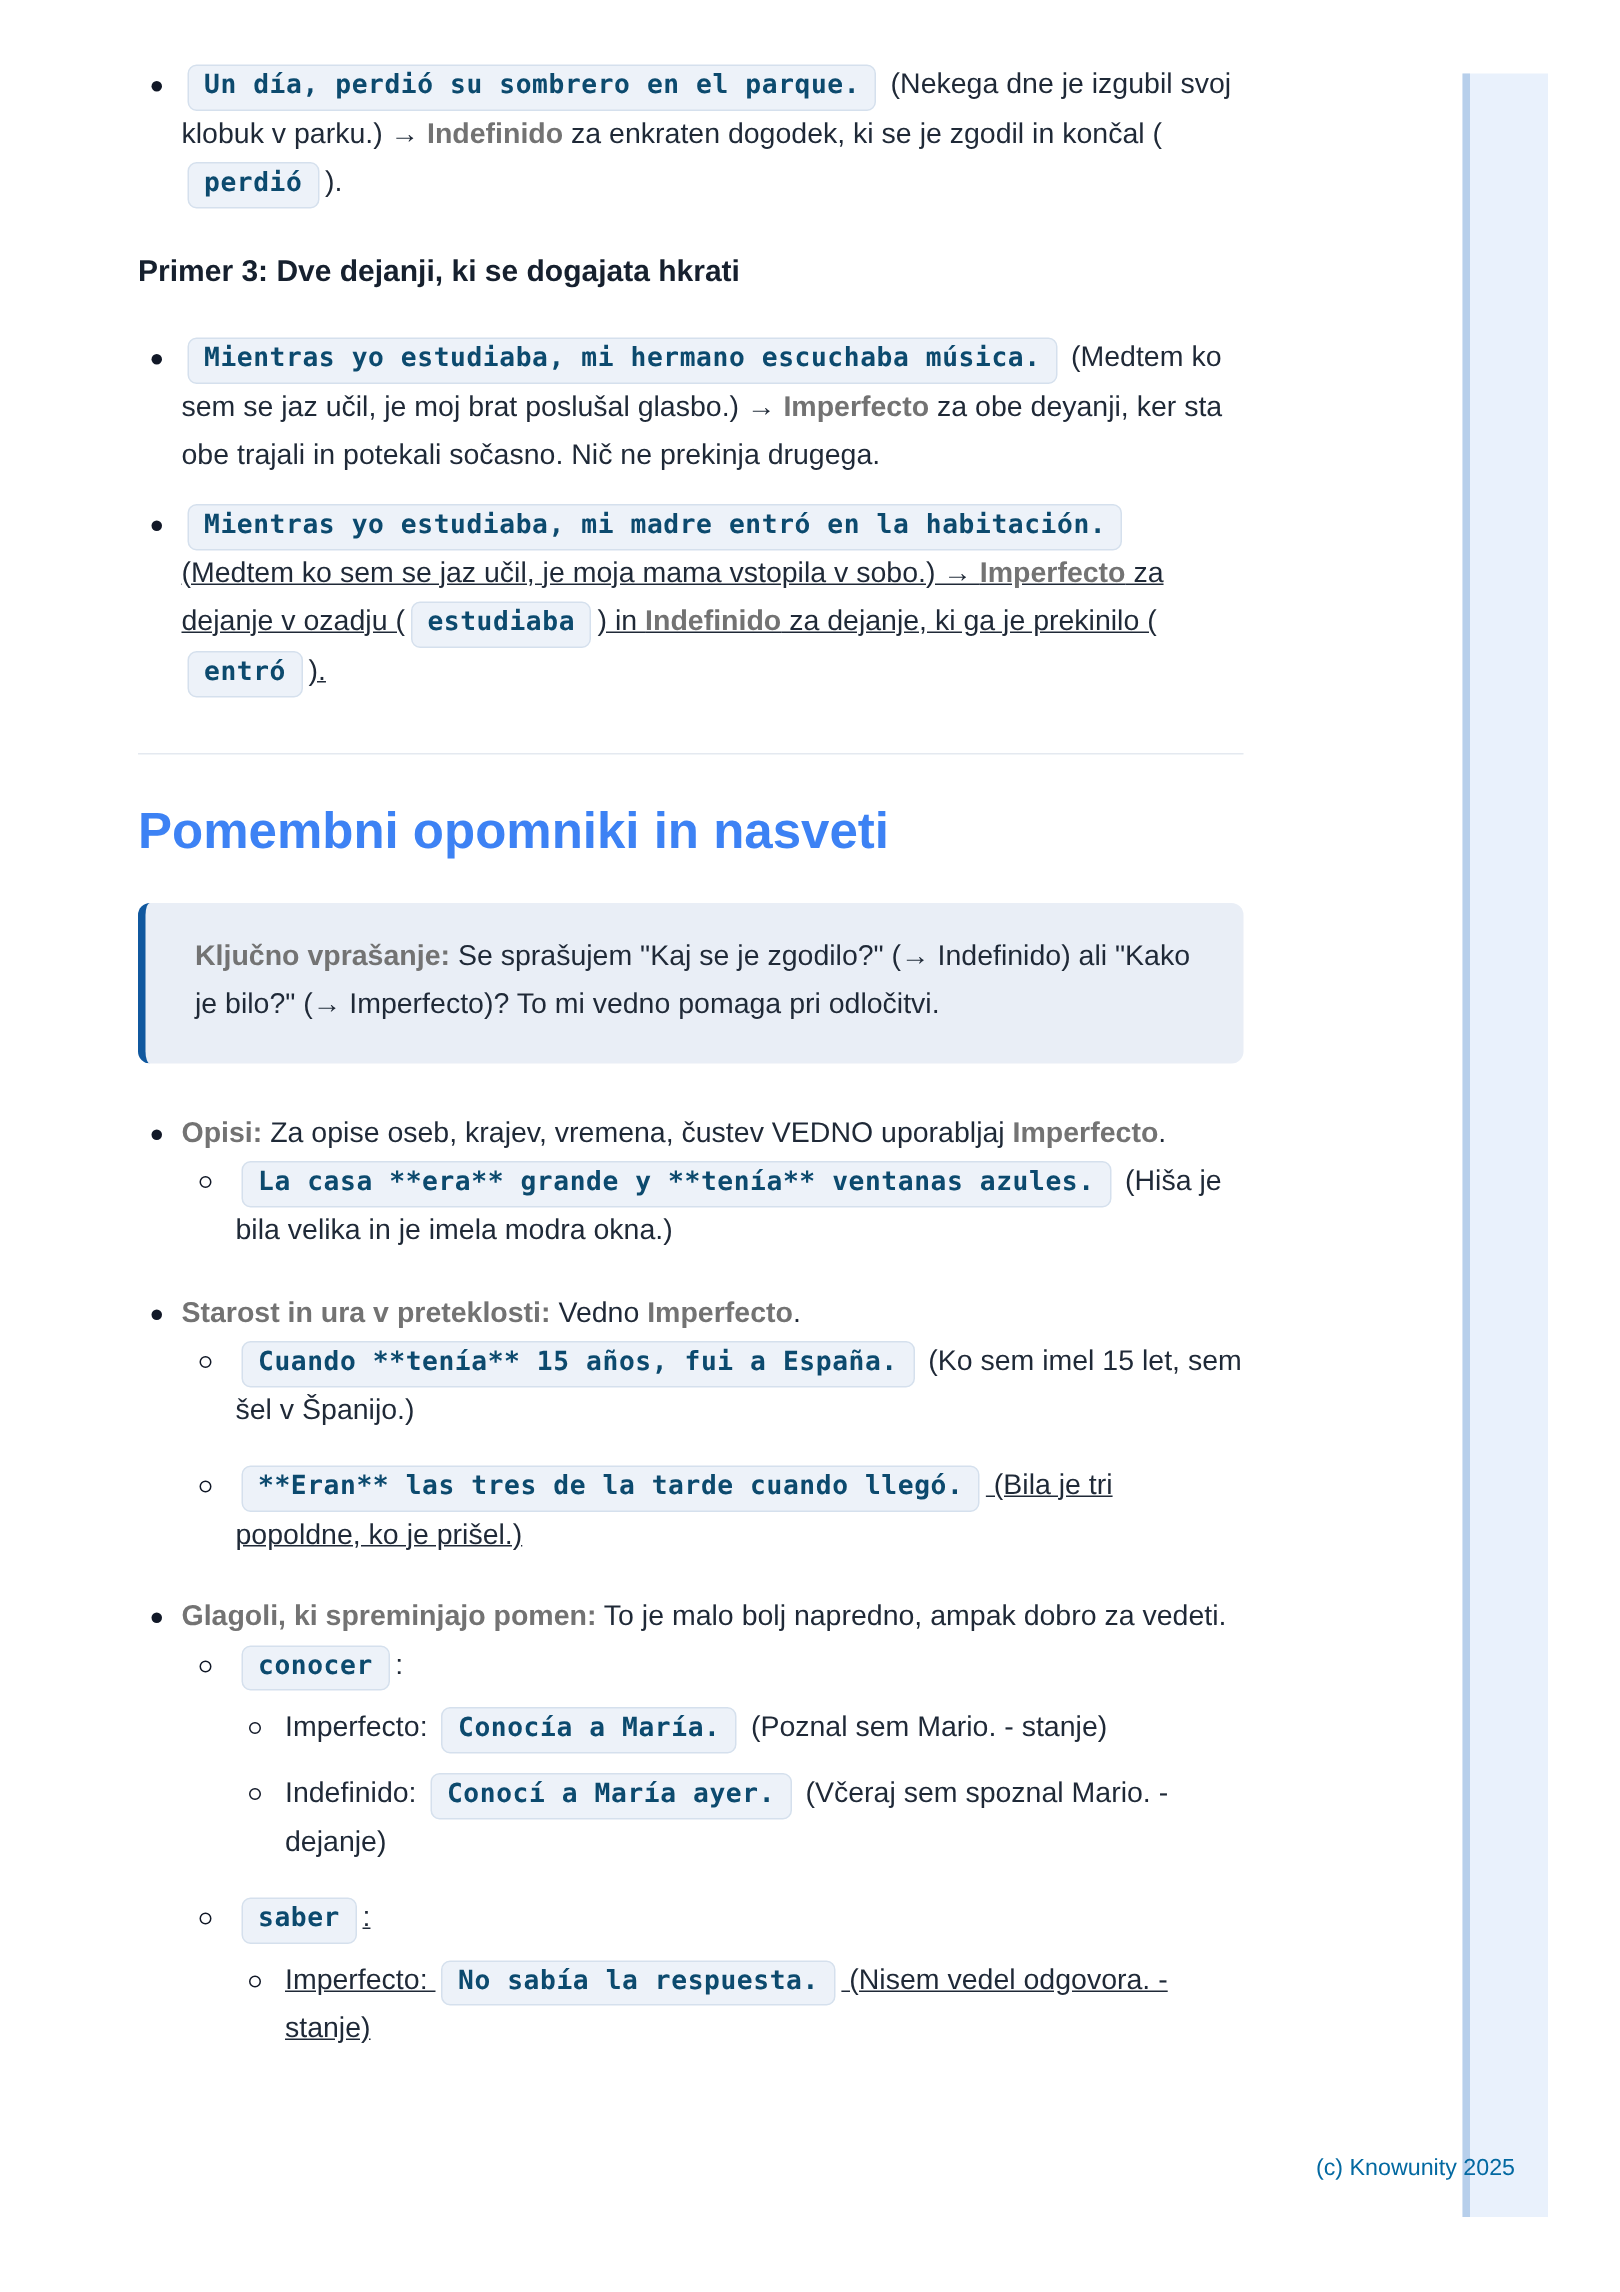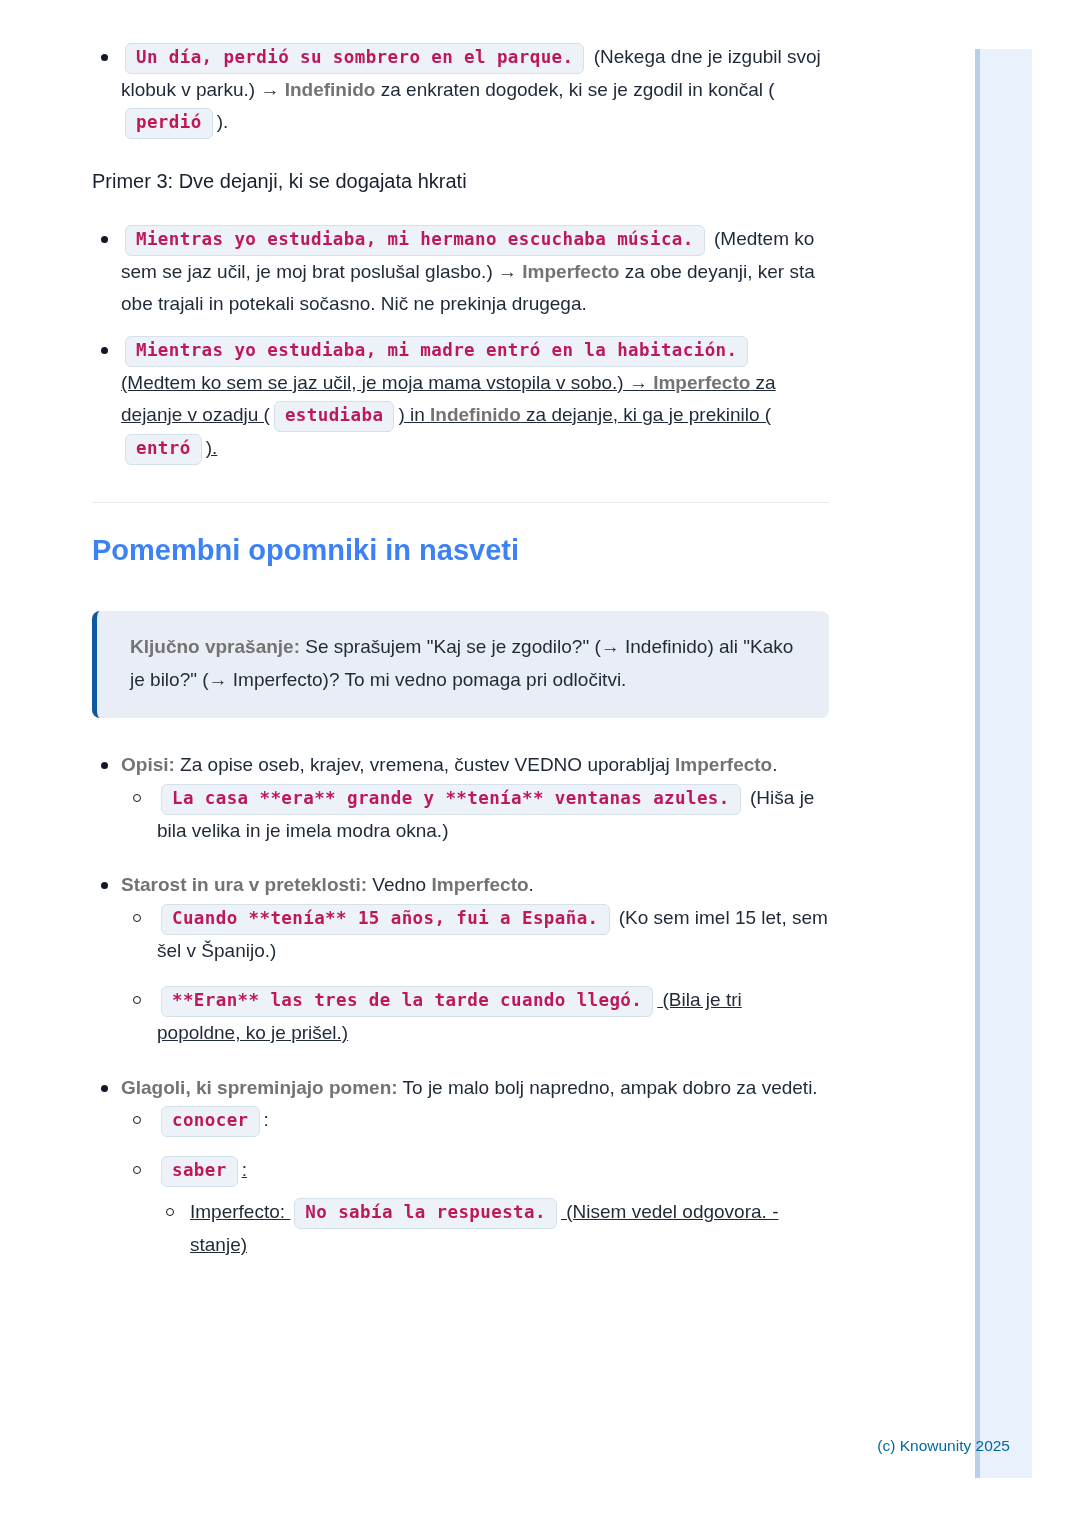--- a/index.html
+++ b/index.html
@@ -20,21 +20,21 @@
     line-height: 32.5px;
   }
   b, .bold { font-weight: 700; color: #737373; }
   .code {
     display: inline-block;
     font-family: "DejaVu Sans Mono", monospace;
     font-weight: 700;
     font-size: 17.5px;
     line-height: 1.25;
     letter-spacing: 0.4px;
-    color: #be185d;
+    color: #0c4a6e;
     background: #edf2f9;
     border: 1px solid #d5e0ed;
     border-radius: 6px;
     padding: 3px 10px 4px;
     margin: 0 4px;
     white-space: nowrap;
     vertical-align: baseline;
   }
   ul { margin: 0; padding: 0; list-style: none; }
   li { position: relative; }
@@ -55,30 +55,30 @@
   .l3 > li::before {
     content: ""; position: absolute; left: 9px; top: 12px;
     width: 6px; height: 6px; border: 1.6px solid #111827; border-radius: 50%;
     background: transparent;
   }
   .tight > li + li { margin-top: 13px; text-decoration: underline; }
   .notes > li + li { margin-top: 22px; }
   .l2 > li + li { margin-top: 17px; text-decoration: underline; }
   .l3 > li + li { margin-top: 11px; }
   h3.section-heading {
-    font-size: 20px; font-weight: 400; color: #16202e;
+    font-size: 20px; font-weight: 700; color: #16202e;
     margin: 26px 0 25px;
   }
   hr.divider {
     border: none; border-top: 1px solid #e4e9f0;
     margin: 37px 0 0;
   }
   h2.notes-heading {
-    font-size: 29px; font-weight: 700; color: #3d82f4;
-    margin: 29px 0 42px; line-height: 1.3;
+    font-size: 34px; font-weight: 700; color: #3d82f4;
+    margin: 29px 0 26px; line-height: 1.3;
   }
   .callout {
     background: #e9eef6;
     border-left: 5px solid #10589f;
     border-radius: 8px;
     padding: 20px 30px 22px 33px;
     margin: 0 0 31px;
   }
   .footer-copyright {
     position: absolute;
@@ -134,20 +134,24 @@
         <li><span class="code">Cuando **tenía** 15 años, fui a España.</span><span> (Ko sem imel 15 let, sem šel v Španijo.)</span></li>
         <li><span class="code">**Eran** las tres de la tarde cuando llegó.</span><span> (Bila je tri popoldne, ko je prišel.)</span></li>
       </ul>
     </li>
 
     <li>
       <span class="bold">Glagoli, ki spreminjajo pomen:</span><span> To je malo bolj napredno, ampak dobro za vedeti.</span>
       <ul class="l2">
         <li>
           <span class="code">conocer</span><span>:</span>
+          <ul class="l3">
+            <li><span>Imperfecto: </span><span class="code">Conocía a María.</span><span> (Poznal sem Mario. - stanje)</span></li>
+            <li><span>Indefinido: </span><span class="code">Conocí a María ayer.</span><span> (Včeraj sem spoznal Mario. - dejanje)</span></li>
+          </ul>
         </li>
         <li>
           <span class="code">saber</span><span>:</span>
           <ul class="l3">
             <li><span>Imperfecto: </span><span class="code">No sabía la respuesta.</span><span> (Nisem vedel odgovora. - stanje)</span></li>
           </ul>
         </li>
       </ul>
     </li>
 

